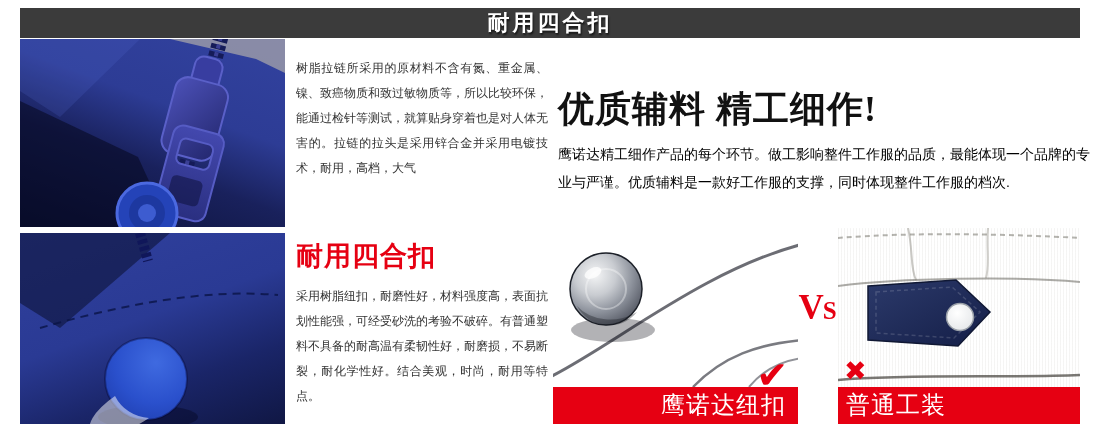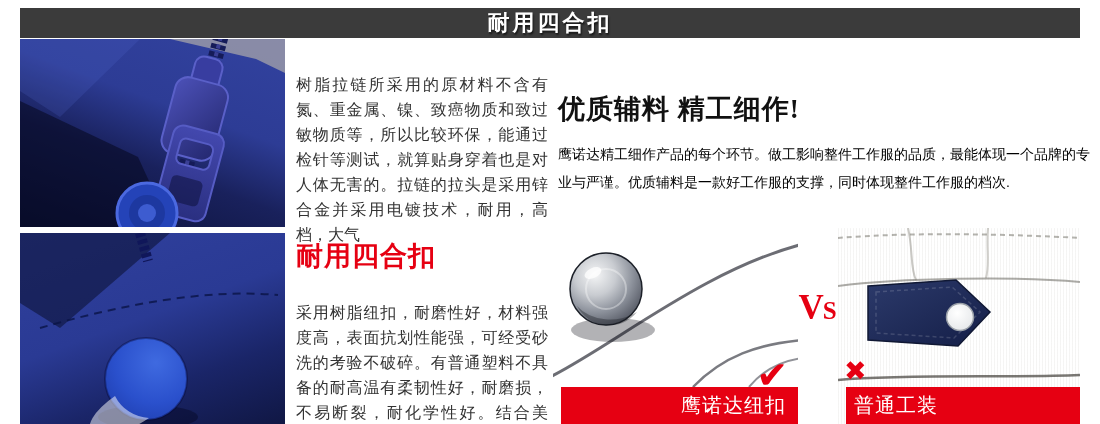--- a/index.html
+++ b/index.html
@@ -48,41 +48,41 @@
       repeating-linear-gradient(55deg, rgba(255,255,255,.05) 0 1px, transparent 1px 3px);
   }
 
   
   .section { position:absolute; left:296px; width:252px; }
   .section h2 {
     font-size:27px; line-height:32px; font-weight:bold; color:#e60012;
     letter-spacing:1px;
   }
   .section p {
-    margin-top:28px; font-size:16px; line-height:25px; color:#333;
+    margin-top:12px; font-size:12px; line-height:25px; color:#333;
     text-align:justify;
   }
   .section-1 { top:44px; }
   .section-2 { top:240px; }
 
   
   .promo { position:absolute; left:558px; top:92px; width:532px; }
   .promo h3 {
     font-family:"Liberation Serif","DejaVu Serif",serif;
-    font-size:27px; line-height:34px; font-weight:bold; color:#111;
+    font-size:36px; line-height:34px; font-weight:bold; color:#111;
     letter-spacing:1px;
   }
   .promo p { margin-top:14px; font-size:14px; line-height:28px; color:#000000; }
 
   
   .band {
     position:absolute; left:0; right:0; bottom:0; height:37px;
     background:#e60012; color:#fff;
     font-family:"Liberation Serif","DejaVu Serif",serif;
-    font-size:20px; line-height:37px; letter-spacing:1px;margin-left:8px;
+    font-size:24px; line-height:37px; letter-spacing:1px;
   }
   .band-right { text-align:right; padding-right:12px; }
   .band-left  { text-align:left;  padding-left:8px; }
   .mark { position:absolute; color:#e60012; font-weight:bold; font-family:"DejaVu Sans",sans-serif; z-index:3; }
   .mark-check { right:10px; bottom:30px; font-size:38px; line-height:1; }
   .mark-x     { left:6px;  bottom:40px; font-size:27px; line-height:1; }
   .vs {
     position:absolute; left:792px; top:286px; width:50px; height:50px;
     color:#e60012; font-family:"Liberation Serif","DejaVu Serif",serif;
     font-weight:bold; font-size:35px; line-height:44px; text-align:center;

